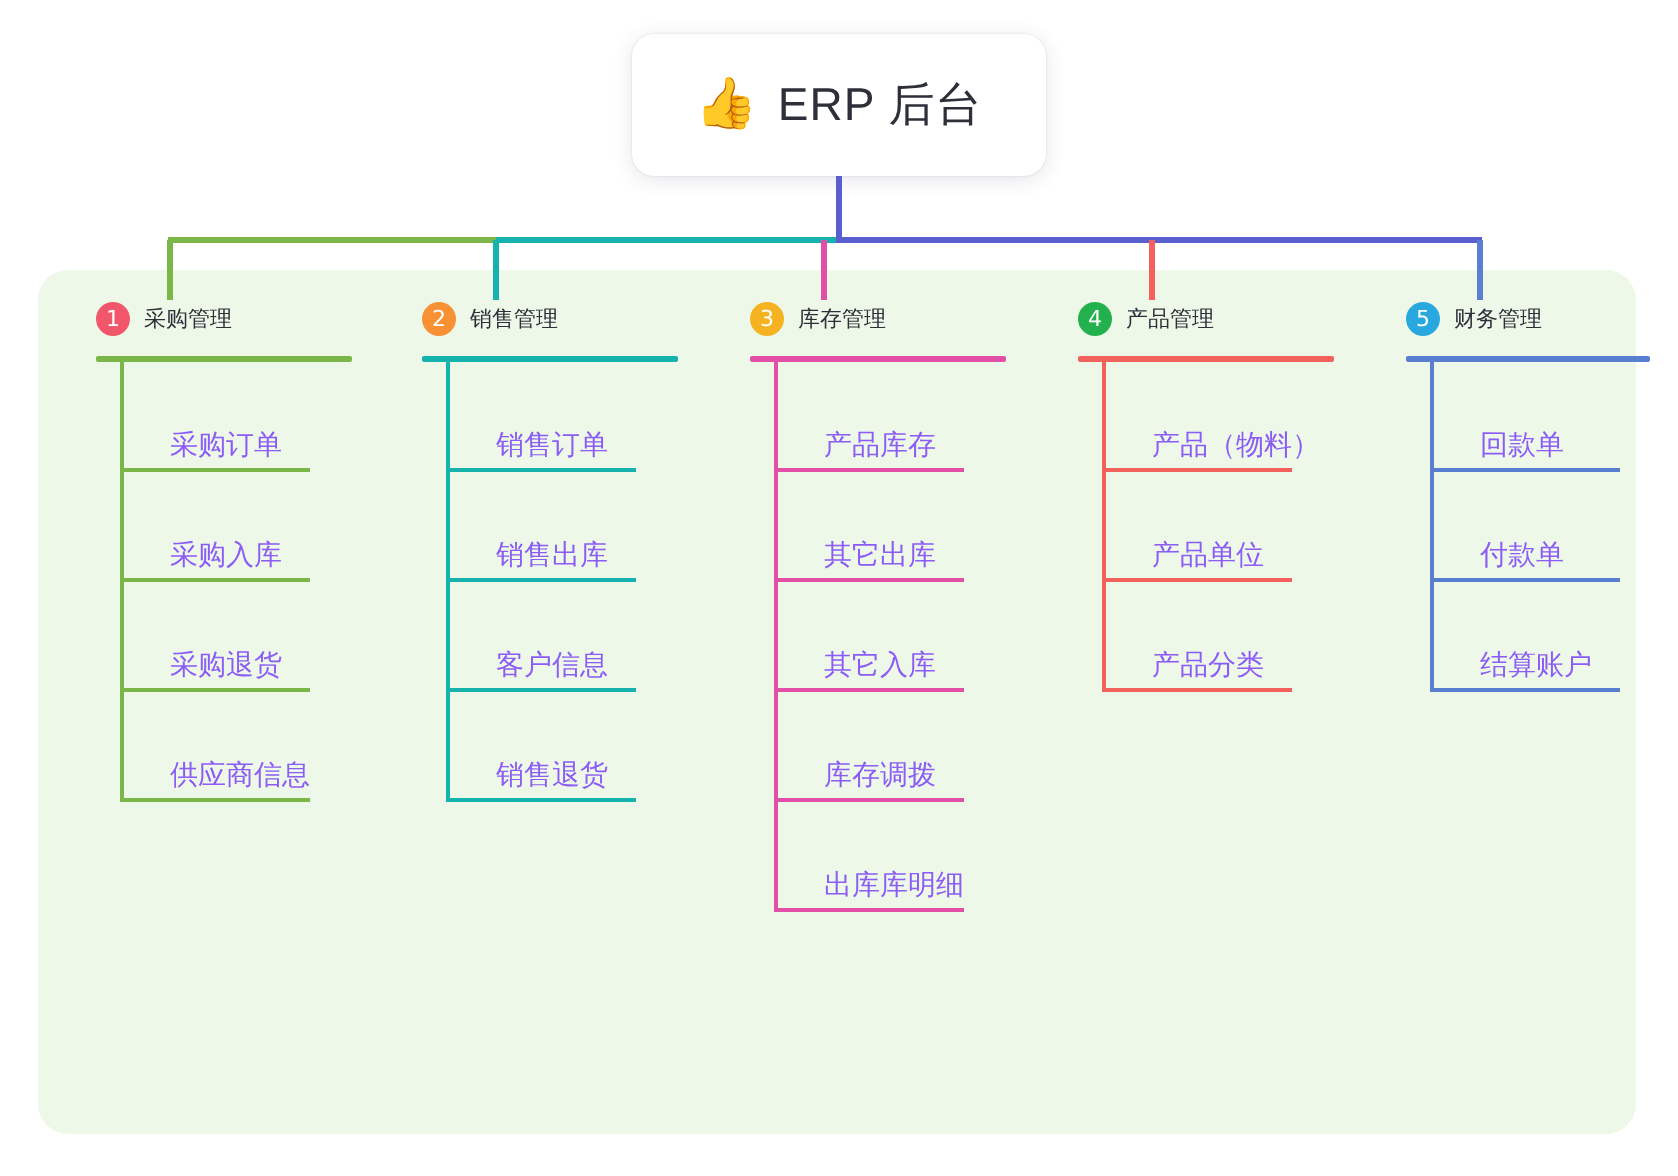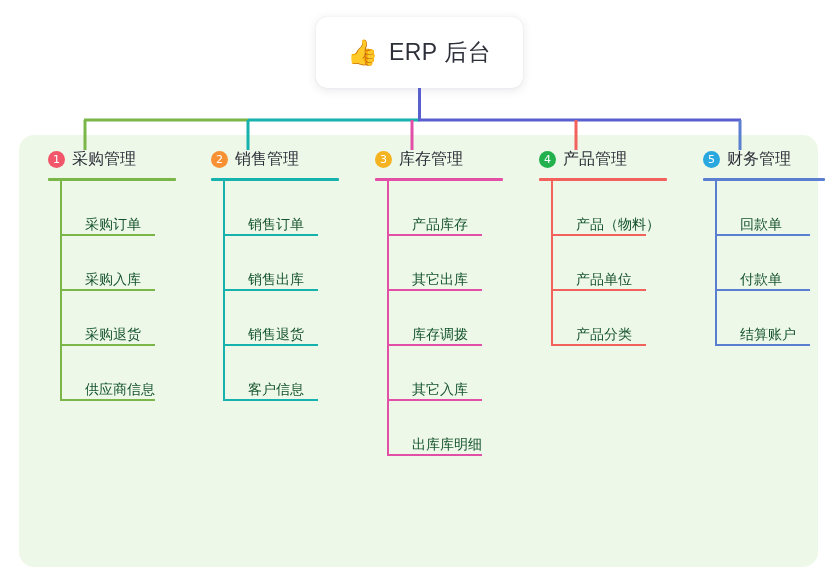--- a/index.html
+++ b/index.html
@@ -84,21 +84,21 @@
     height: 17px;
     border-radius: 50%;
     color: #ffffff;
     font-size: 11px;
     line-height: 17px;
     text-align: center;
     font-family: "DejaVu Sans", sans-serif;
     flex: 0 0 auto;
   }
   .col-title {
-    font-size: 16px;
+    font-size: 11px;
     color: #2d2f39;
     white-space: nowrap;
   }
   .col-rule {
     margin-top: 6px;
     margin-left: 18px;
     height: 3px;
     border-radius: 1px;
   }
 
@@ -118,23 +118,24 @@
     position: relative;
     height: 55px;
     box-sizing: border-box;
     display: flex;
     align-items: flex-end;
     padding-left: 25px;
     padding-bottom: 4px;
   }
   .leaf-label {
     font-size: 14px;
-    color: #14532d;
+    color: #8b5cf6;
     white-space: nowrap;
     line-height: 16px;
+    font-family: Liberation Serif, serif;
   }
   .leaf-rule {
     position: absolute;
     left: 0;
     bottom: 0;
     width: 95px;
     height: 2px;
   }
 </style>
 </head>
@@ -196,25 +197,25 @@
         <div class="spine" style="background: rgb(22, 178, 173);"></div>
         <div class="leaf">
           <span class="leaf-label">销售订单</span>
           <div class="leaf-rule" style="background: rgb(22, 178, 173);"></div>
         </div>
         <div class="leaf">
           <span class="leaf-label">销售出库</span>
           <div class="leaf-rule" style="background: rgb(22, 178, 173);"></div>
         </div>
         <div class="leaf">
+          <span class="leaf-label">客户信息</span>
+          <div class="leaf-rule" style="background: rgb(22, 178, 173);"></div>
+        </div>
+        <div class="leaf">
           <span class="leaf-label">销售退货</span>
-          <div class="leaf-rule" style="background: rgb(22, 178, 173);"></div>
-        </div>
-        <div class="leaf">
-          <span class="leaf-label">客户信息</span>
           <div class="leaf-rule" style="background: rgb(22, 178, 173);"></div>
         </div>
       </div>
     </div>
     <div class="column" style="left: 357px;">
       <div class="col-header">
         <span class="badge" style="background: rgb(245, 179, 33);">3</span>
         <span class="col-title">库存管理</span>
       </div>
       <div class="col-rule" style="background: rgb(225, 79, 166); width: 128px;"></div>
@@ -222,25 +223,25 @@
         <div class="spine" style="background: rgb(225, 79, 166);"></div>
         <div class="leaf">
           <span class="leaf-label">产品库存</span>
           <div class="leaf-rule" style="background: rgb(225, 79, 166);"></div>
         </div>
         <div class="leaf">
           <span class="leaf-label">其它出库</span>
           <div class="leaf-rule" style="background: rgb(225, 79, 166);"></div>
         </div>
         <div class="leaf">
+          <span class="leaf-label">其它入库</span>
+          <div class="leaf-rule" style="background: rgb(225, 79, 166);"></div>
+        </div>
+        <div class="leaf">
           <span class="leaf-label">库存调拨</span>
-          <div class="leaf-rule" style="background: rgb(225, 79, 166);"></div>
-        </div>
-        <div class="leaf">
-          <span class="leaf-label">其它入库</span>
           <div class="leaf-rule" style="background: rgb(225, 79, 166);"></div>
         </div>
         <div class="leaf">
           <span class="leaf-label">出库库明细</span>
           <div class="leaf-rule" style="background: rgb(225, 79, 166);"></div>
         </div>
       </div>
     </div>
     <div class="column" style="left: 521px;">
       <div class="col-header">

